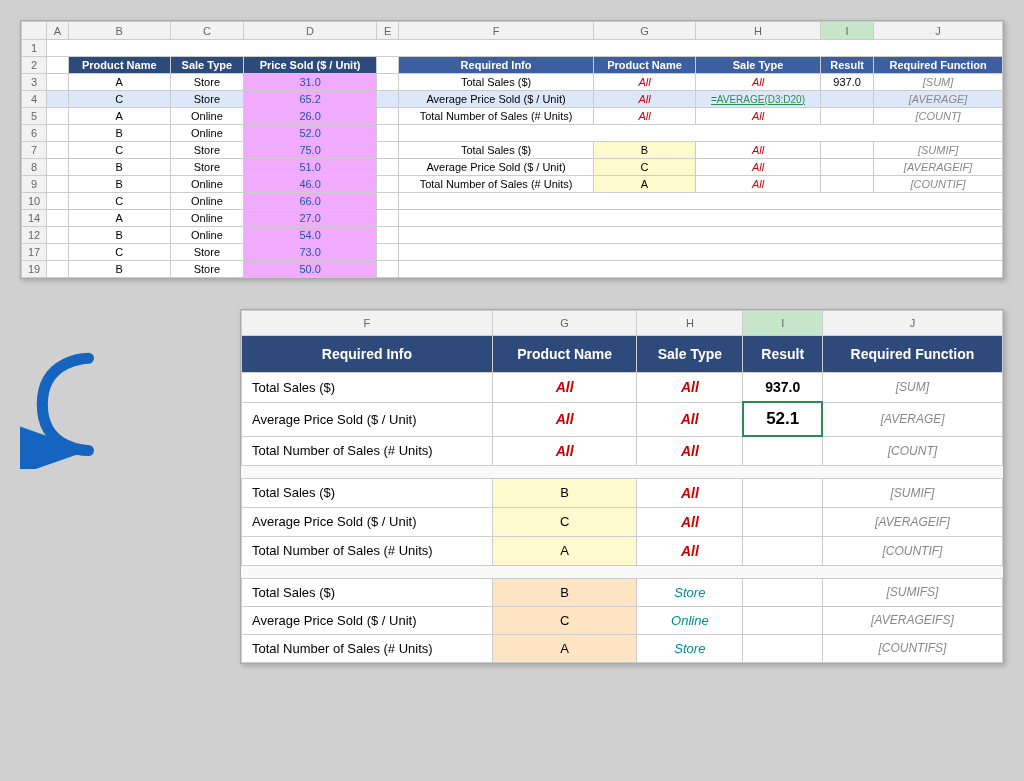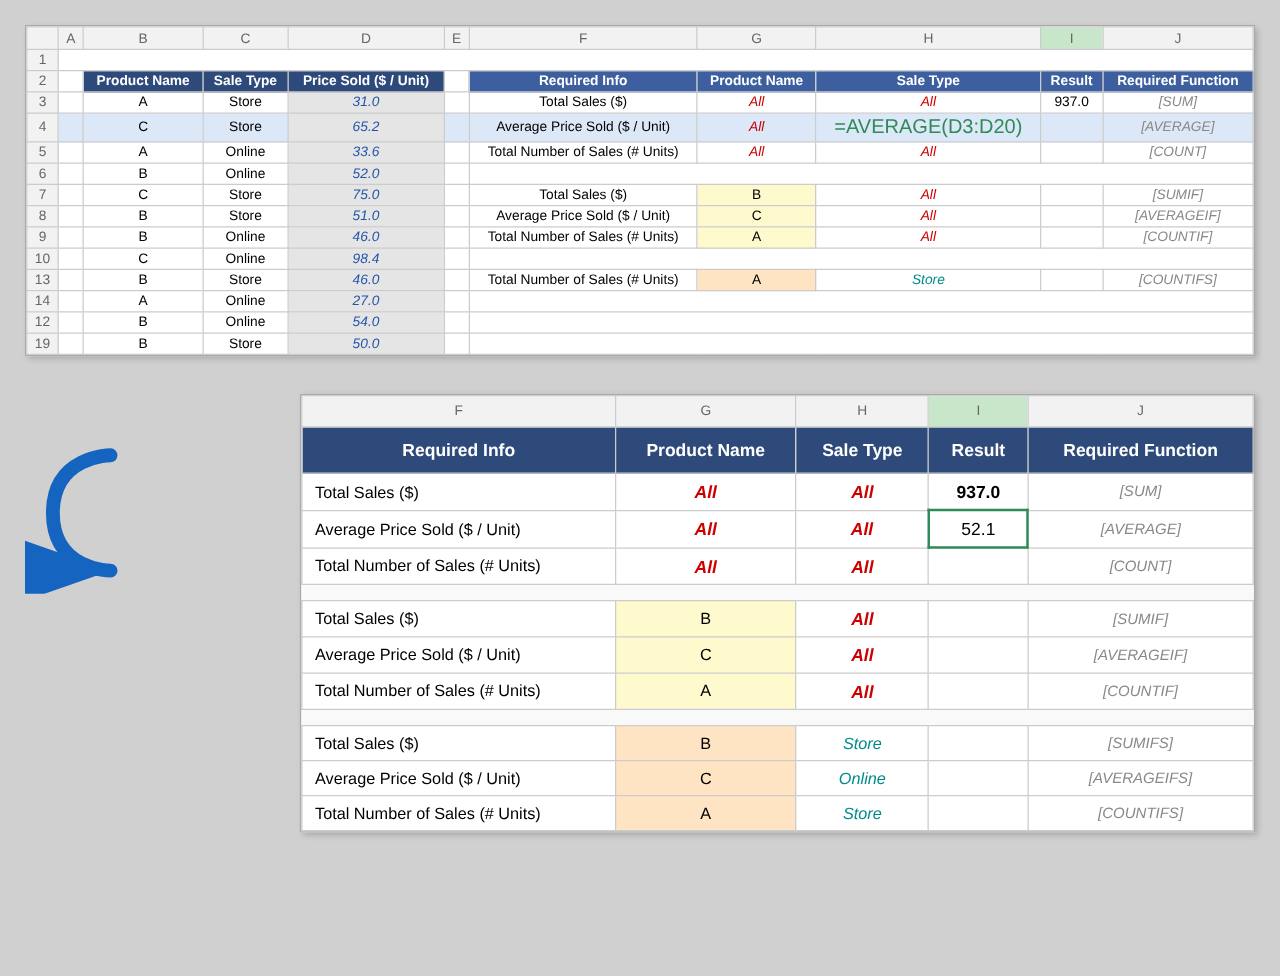--- a/index.html
+++ b/index.html
@@ -91,23 +91,22 @@
 
     .cell-yellow-bg {
       background: #FFFACD;
     }
 
     .cell-salmon-bg {
       background: #FFE4C4;
     }
 
     .cell-blue-price {
-      background: #e5e5e5;
+      background: #f0abfc;
       color: #2255AA;
-      font-style: italic;
     }
 
     .cell-gray-function {
       color: #888;
       font-style: italic;
     }
 
     .cell-teal-text {
       color: #008B8B;
       font-style: italic;
@@ -160,22 +159,22 @@
       font-size: 12px;
     }
 
     table.bottom-table .cell-result {
       font-weight: bold;
       font-size: 14px;
     }
 
     table.bottom-table .cell-green-box {
       border: 2px solid #2E8B57 !important;
-      font-weight: normal;
-      font-size: 14px;
+      font-weight: bold;
+      font-size: 17px;
     }
 
     table.bottom-table .cell-yellow {
       background: #FFFACD;
     }
 
     table.bottom-table .cell-salmon {
       background: #FFE4C4;
     }
 
@@ -252,30 +251,30 @@
       </tr>
       <tr style="background:#dce8f8;">
         <td class="row-header">4</td>
         <td></td>
         <td>C</td>
         <td>Store</td>
         <td class="cell-blue-price">65.2</td>
         <td></td>
         <td>Average Price Sold ($ / Unit)</td>
         <td class="cell-italic-red">All</td>
-        <td style="color:#2E8B57; font-size:16px;">=AVERAGE(D3:D20)</td>
+        <td style="color:#2E8B57; font-size:10px;text-decoration:underline;">=AVERAGE(D3:D20)</td>
         <td></td>
         <td class="cell-gray-function">[AVERAGE]</td>
       </tr>
       <tr>
         <td class="row-header">5</td>
         <td></td>
         <td>A</td>
         <td>Online</td>
-        <td class="cell-blue-price">33.6</td>
+        <td class="cell-blue-price">26.0</td>
         <td></td>
         <td>Total Number of Sales (# Units)</td>
         <td class="cell-italic-red">All</td>
         <td class="cell-italic-red">All</td>
         <td></td>
         <td class="cell-gray-function">[COUNT]</td>
       </tr>
 
       <tr>
         <td class="row-header">6</td>
@@ -325,54 +324,50 @@
         <td class="cell-italic-red">All</td>
         <td></td>
         <td class="cell-gray-function">[COUNTIF]</td>
       </tr>
 
       <tr>
         <td class="row-header">10</td>
         <td></td>
         <td>C</td>
         <td>Online</td>
-        <td class="cell-blue-price">98.4</td>
-        <td></td>
-        <td colspan="5"></td>
-      </tr>
-
-      <tr>
-        <td class="row-header">13</td>
+        <td class="cell-blue-price">66.0</td>
+        <td></td>
+        <td colspan="5"></td>
+      </tr>
+
+
+      <tr>
+        <td class="row-header">14</td>
+        <td></td>
+        <td>A</td>
+        <td>Online</td>
+        <td class="cell-blue-price">27.0</td>
+        <td></td>
+        <td colspan="5"></td>
+      </tr>
+      <tr>
+        <td class="row-header">12</td>
         <td></td>
         <td>B</td>
-        <td>Store</td>
-        <td class="cell-blue-price">46.0</td>
-        <td></td>
-        <td>Total Number of Sales (# Units)</td>
-        <td class="cell-salmon-bg">A</td>
-        <td class="cell-teal-text">Store</td>
-        <td></td>
-        <td class="cell-gray-function">[COUNTIFS]</td>
-      </tr>
-
-      <tr>
-        <td class="row-header">14</td>
-        <td></td>
-        <td>A</td>
-        <td>Online</td>
-        <td class="cell-blue-price">27.0</td>
-        <td></td>
-        <td colspan="5"></td>
-      </tr>
-      <tr>
-        <td class="row-header">12</td>
-        <td></td>
-        <td>B</td>
         <td>Online</td>
         <td class="cell-blue-price">54.0</td>
+        <td></td>
+        <td colspan="5"></td>
+      </tr>
+      <tr>
+        <td class="row-header">17</td>
+        <td></td>
+        <td>C</td>
+        <td>Store</td>
+        <td class="cell-blue-price">73.0</td>
         <td></td>
         <td colspan="5"></td>
       </tr>
       <tr>
         <td class="row-header">19</td>
         <td></td>
         <td>B</td>
         <td>Store</td>
         <td class="cell-blue-price">50.0</td>
         <td></td>

